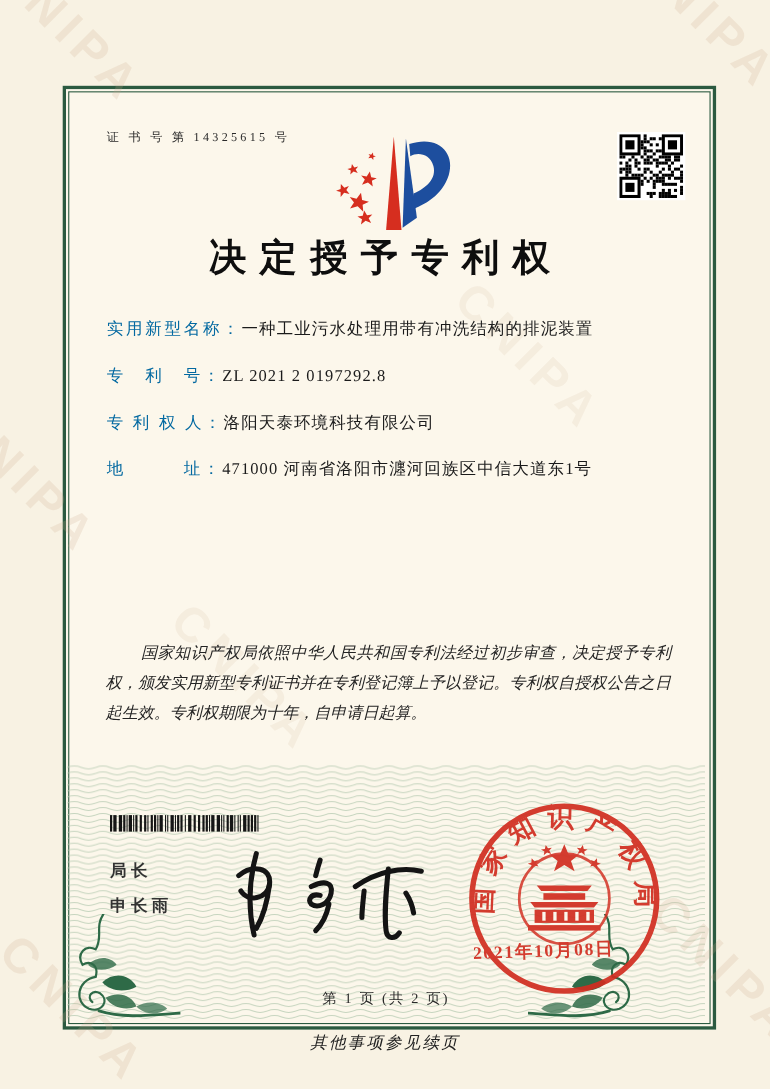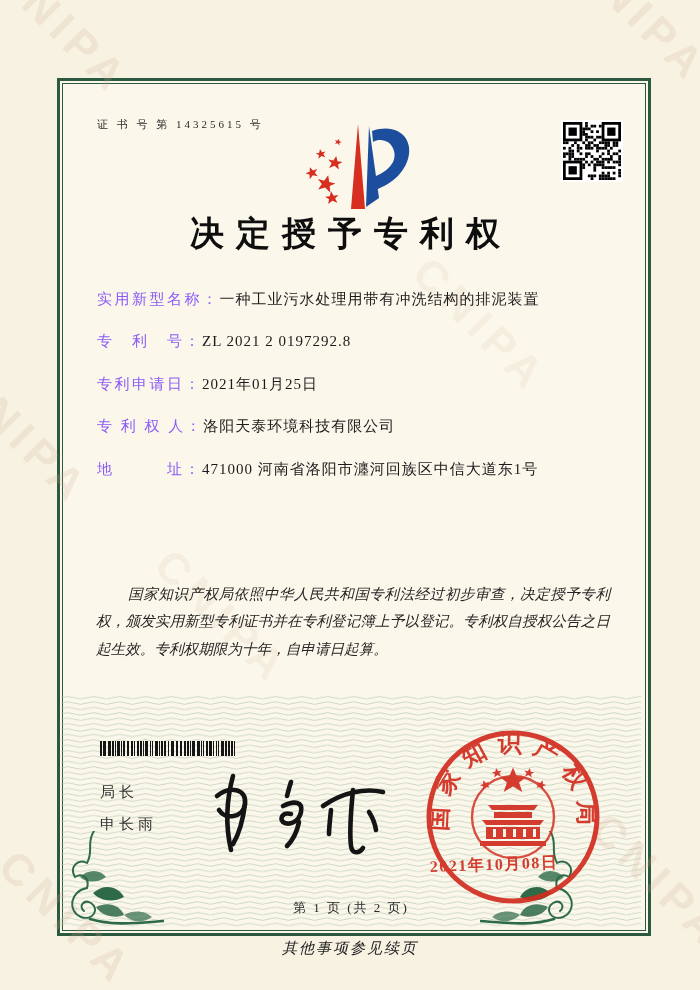--- a/index.html
+++ b/index.html
@@ -22,37 +22,37 @@
   .frame-inner{position:absolute;left:2px;top:2px;right:2px;bottom:2px;border:1px solid #2b5a40;}
   .cert-number{position:absolute;left:97px;top:117px;font-size:11px;letter-spacing:3px;color:#2a2a2a;z-index:5;}
   .logo{position:absolute;left:296px;top:114px;width:122px;height:102px;z-index:5;}
   .qr{position:absolute;left:561px;top:120px;width:62px;height:62px;background:#fff;padding:2px;box-sizing:border-box;z-index:5;}
   .title{
     position:absolute;left:57px;top:211px;width:588px;text-align:center;
     font-size:34px;font-weight:bold;letter-spacing:12px;color:#0e0e0e;z-index:5;
   }
   .fields{position:absolute;left:97px;top:290px;width:515px;z-index:5;}
   .frow{height:42.4px;font-size:15px;white-space:nowrap;position:relative;}
-  .flabel{letter-spacing:2.5px;color:#8b5cf6;}
+  .flabel{letter-spacing:2.5px;color:#0369a1;}
   .fvalue{color:#1b1b1b;letter-spacing:1px;text-align:right;}
   .fpair2{position:absolute;left:253px;top:0;}
   .paras{
     position:absolute;left:96px;top:581px;width:514px;z-index:5;
     font-style:italic;font-size:14.6px;line-height:1.88;color:#242424;
     text-align:justify;
   }
   .paras p{margin:0;text-indent:2.2em;}
   .barcode{position:absolute;left:100px;top:741px;width:180px;height:15px;z-index:6;font-size:0;}
   .barcode span{display:inline-block;height:100%;background:#151515;vertical-align:top;}
   .waves{position:absolute;left:61px;top:695px;width:580px;height:233px;z-index:2;}
   .corner-flourish{position:absolute;width:104px;height:100px;z-index:4;}
   .cf-left{left:60px;top:831px;}
   .cf-right{left:480px;top:831px;transform:scaleX(-1);}
   .issuer{position:absolute;left:100px;top:784px;z-index:6;font-family:"Liberation Sans","DejaVu Sans",sans-serif;}
-  .issuer div{font-size:15px;letter-spacing:4px;color:#333;line-height:1;}
+  .issuer div{font-size:15px;letter-spacing:4px;color:#333;line-height:1;font-weight:bold;}
   .issuer div + div{margin-top:17px;}
   .signature{position:absolute;left:203px;top:762px;width:195px;height:100px;z-index:6;}
   .seal{position:absolute;left:422px;top:729px;width:182px;height:178px;z-index:7;opacity:.92;}
   .page-info{position:absolute;left:57px;top:899px;width:588px;text-align:center;font-size:13px;letter-spacing:2px;color:#2a2a2a;z-index:6;}
   .footer-note{position:absolute;left:0;top:939px;width:700px;text-align:center;font-size:15px;font-style:italic;letter-spacing:2px;color:#222;z-index:5;}
 </style>
 </head>
 <body>
 
 <div class="frame">
@@ -250,23 +250,20 @@
 <div class="title">决定授予专利权</div>
 
 <div class="fields">
   <div class="frow">
     <span class="flabel">实用新型名称：</span><span class="fvalue">一种工业污水处理用带有冲洗结构的排泥装置</span>
   </div>
   <div class="frow">
     <span class="flabel">专　利　号：</span><span class="fvalue">ZL 2021 2 0197292.8</span>
   </div>
   <div class="frow">
-    <span class="flabel">专利申请日：</span><span class="fvalue">2021年01月25日</span>
-  </div>
-  <div class="frow">
     <span class="flabel">专 利 权 人：</span><span class="fvalue">洛阳天泰环境科技有限公司</span>
   </div>
   <div class="frow">
     <span class="flabel">地　　　址：</span><span class="fvalue">471000 河南省洛阳市瀍河回族区中信大道东1号</span>
   </div>
 </div>
 
 <div class="paras">
   <p>国家知识产权局依照中华人民共和国专利法经过初步审查，决定授予专利权，颁发实用新型专利证书并在专利登记簿上予以登记。专利权自授权公告之日起生效。专利权期限为十年，自申请日起算。</p>
 </div>

